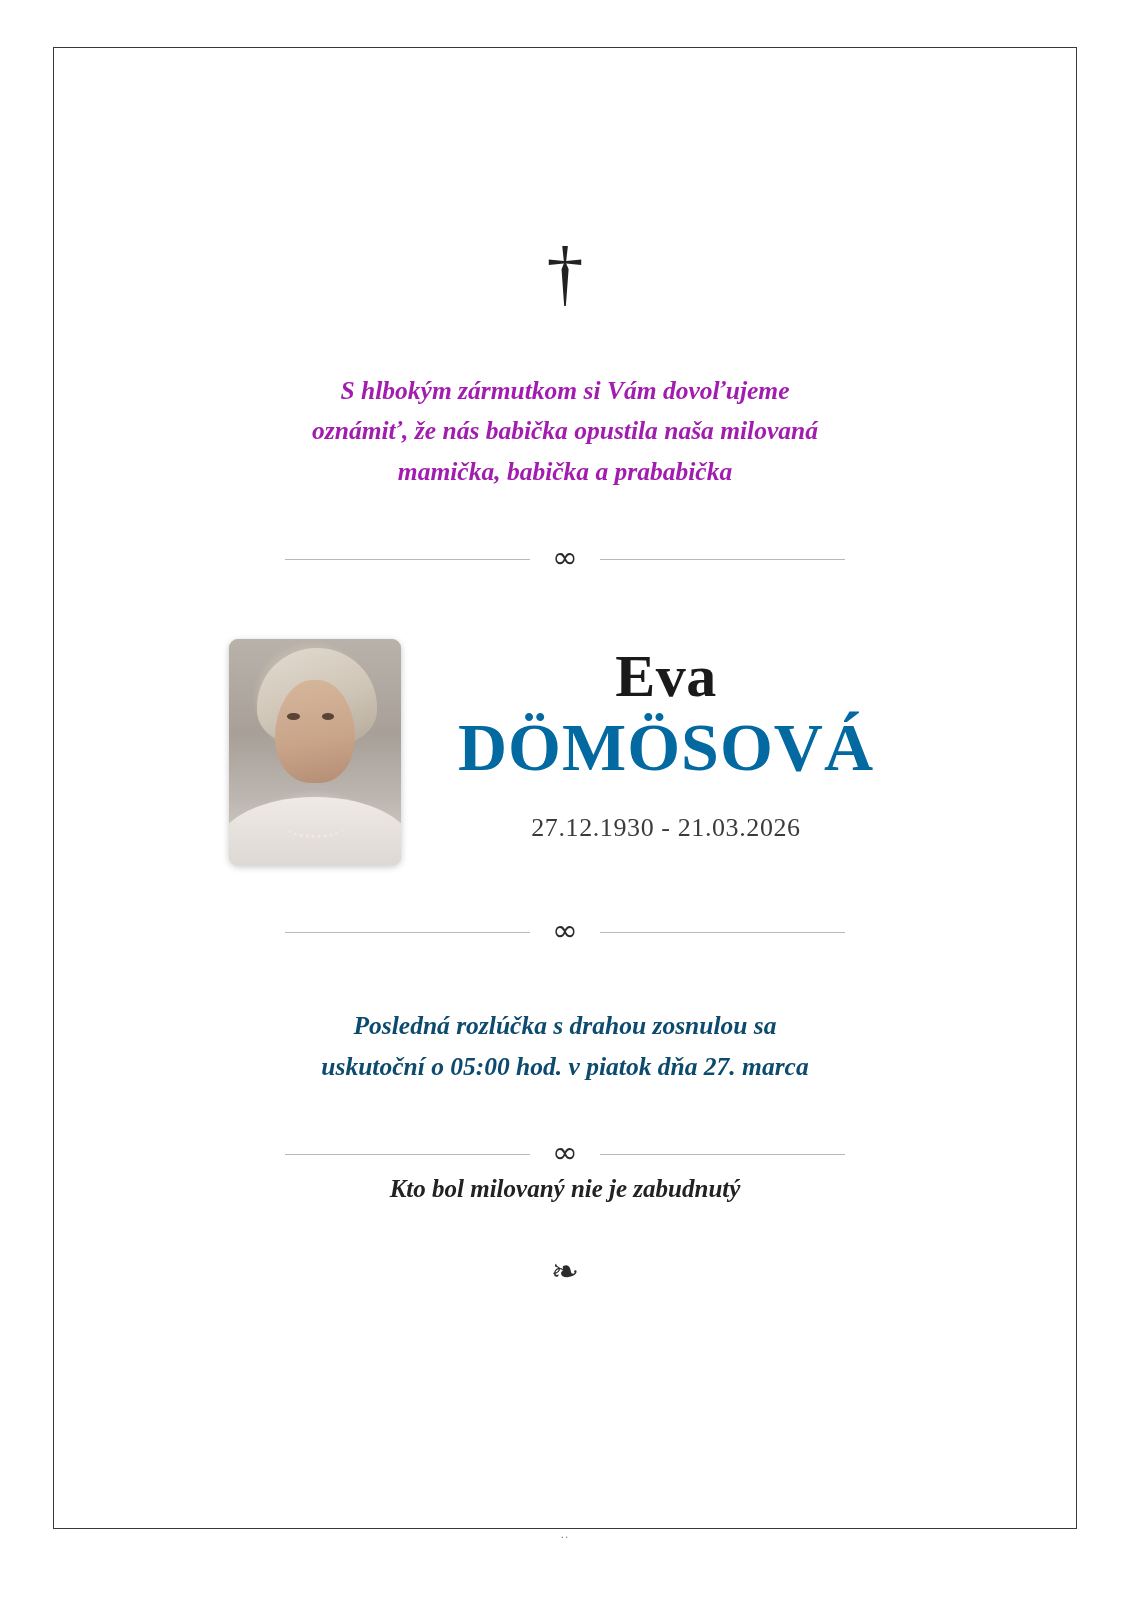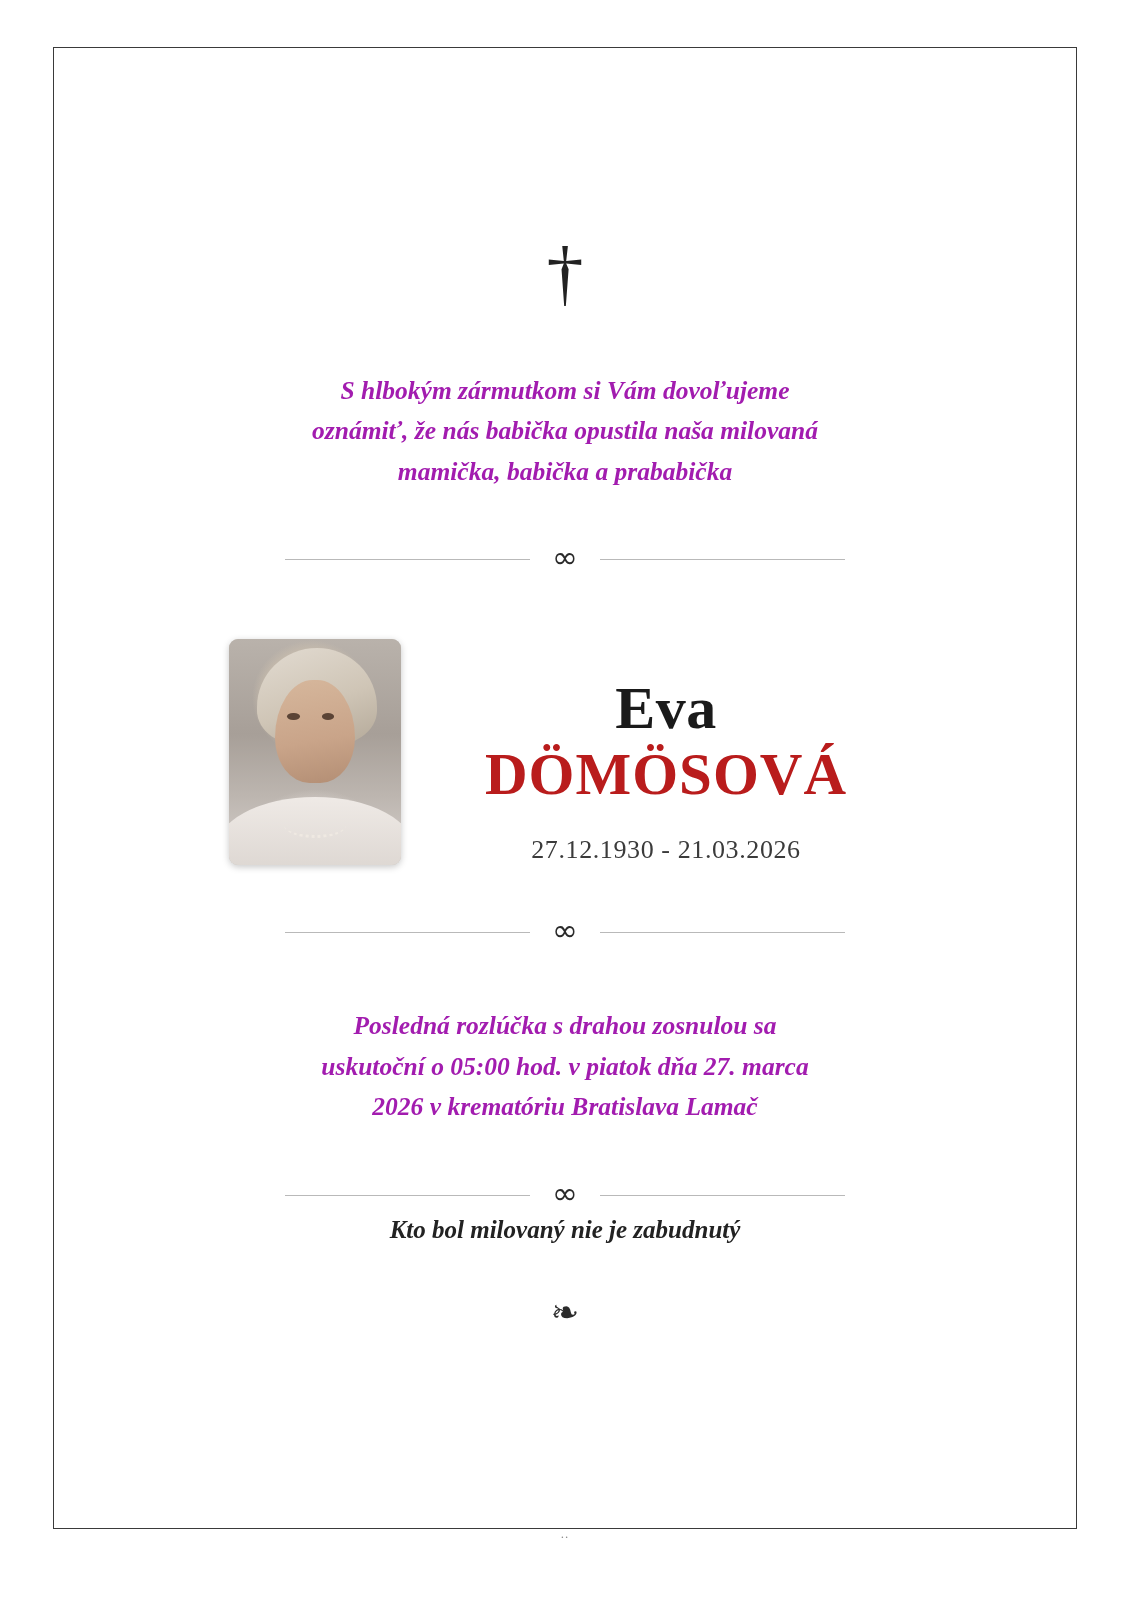--- a/index.html
+++ b/index.html
@@ -86,21 +86,21 @@
     color: #2a2a2a;
     font-family: "DejaVu Sans", sans-serif;
     transform: translateY(-2px);
   }
 
   .person {
     margin-top: 48px;
     width: 100%;
     display: flex;
     flex-direction: row;
-    align-items: flex-end;
+    align-items: center;
     justify-content: center;
     gap: 30px;
   }
 
   .portrait-wrap {
     width: 172px;
     height: 226px;
     border-radius: 9px;
     overflow: hidden;
     box-shadow: 0 2px 7px rgba(0,0,0,0.22);
@@ -173,43 +173,43 @@
     width: 470px;
   }
   .first-name {
     font-size: 60px;
     line-height: 1.08;
     font-weight: bold;
     letter-spacing: 0.5px;
     color: #1a1a1a;
   }
   .last-name {
-    font-size: 59px;
+    font-size: 68px;
     line-height: 1.12;
     font-weight: bold;
     letter-spacing: 1px;
-    color: #b91c1c;
+    color: #0369a1;
     white-space: nowrap;
   }
   .dates {
     margin-top: 28px;
     font-size: 26px;
     letter-spacing: 0.6px;
     color: #3b3b3b;
   }
 
   .ceremony {
     margin-top: 58px;
     width: 620px;
     text-align: center;
     font-style: italic;
     font-weight: bold;
     font-size: 25.5px;
     line-height: 1.6;
-    color: #a21caf;
+    color: #0c4a6e;
   }
 
   .quote {
     width: 700px;
     text-align: center;
     font-style: italic;
     font-weight: bold;
     font-size: 25px;
     line-height: 1.5;
     color: #222;
@@ -278,21 +278,20 @@
 
     <div class="divider">
       <span class="rule"></span>
       <span class="infinity">∞</span>
       <span class="rule"></span>
     </div>
 
     <div class="ceremony">
       <div>Posledná rozlúčka s drahou zosnulou sa</div>
       <div>uskutoční o 05:00 hod. v piatok dňa 27. marca</div>
-      <div>2026 v krematóriu Bratislava Lamač</div>
     </div>
 
     <div class="divider">
       <span class="rule"></span>
       <span class="infinity">∞</span>
       <span class="rule"></span>
     </div>
 
     <div class="quote">Kto bol milovaný nie je zabudnutý</div>
 

